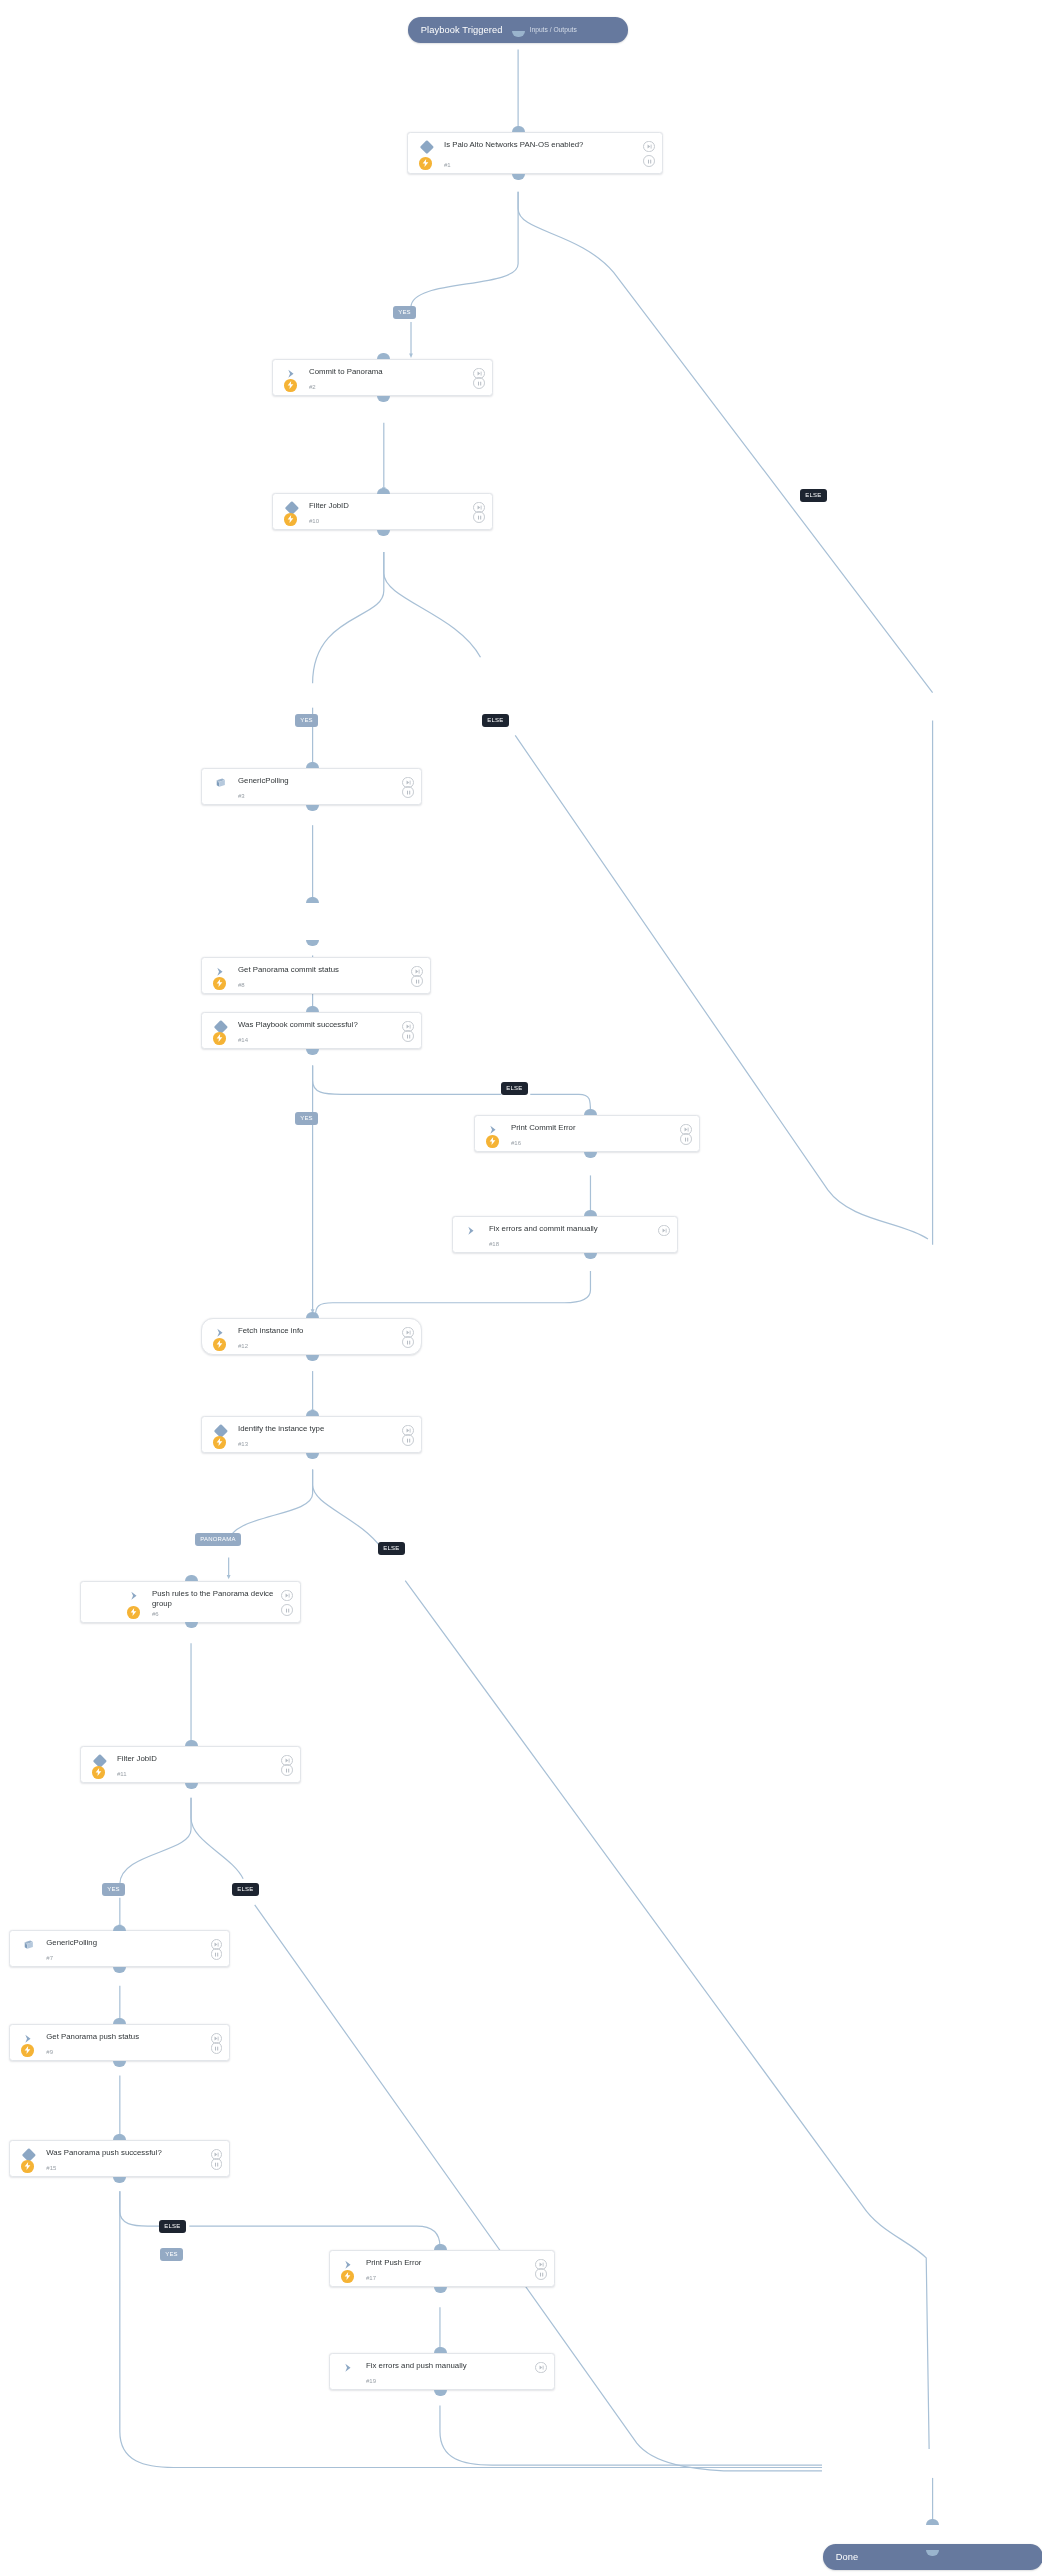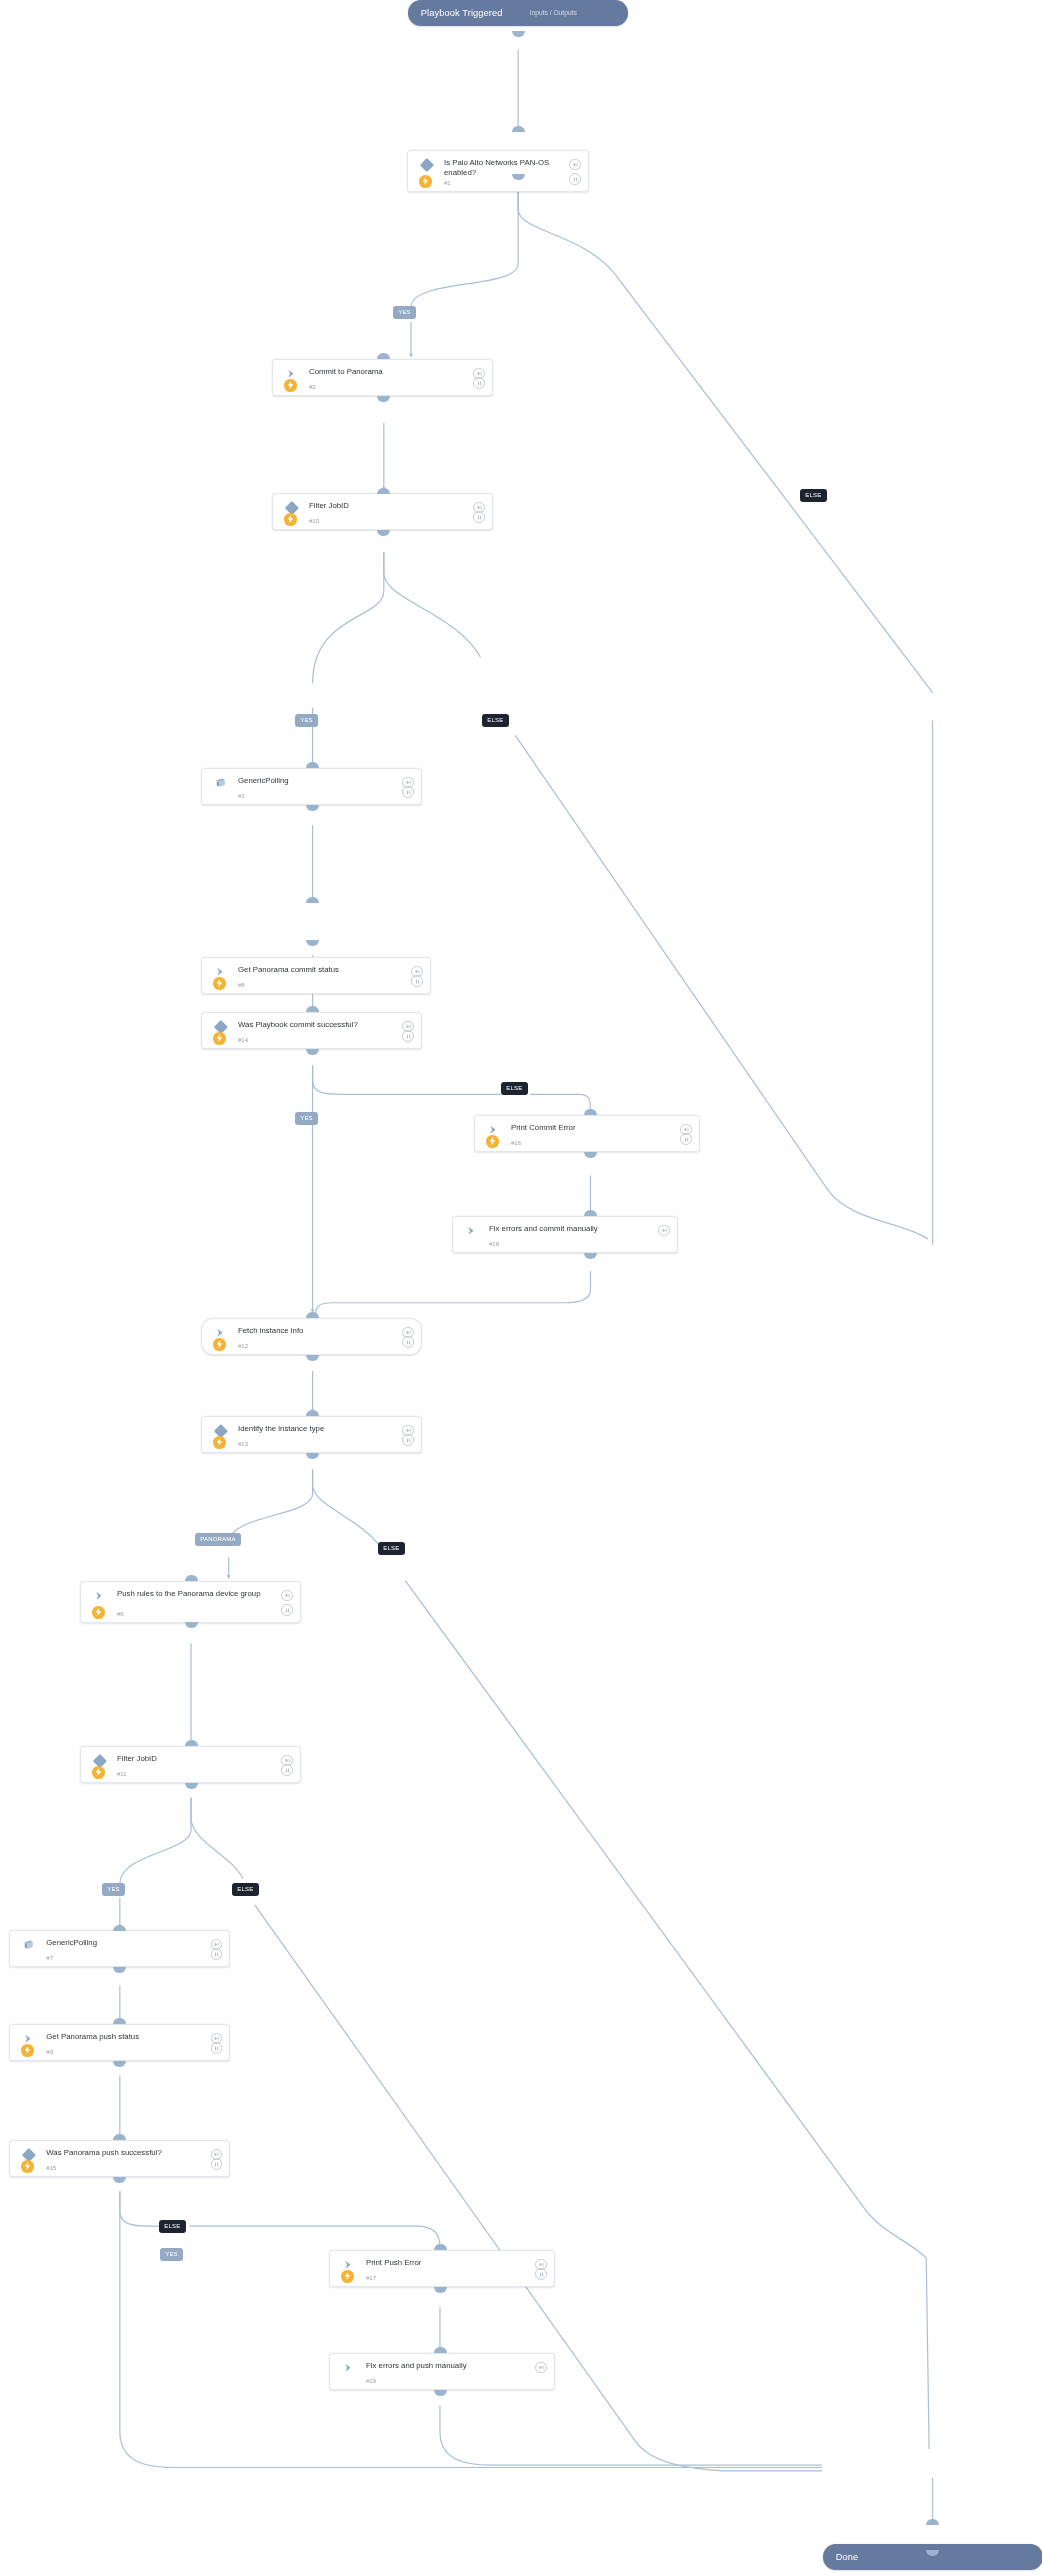--- a/index.html
+++ b/index.html
@@ -223,33 +223,33 @@
       <path d="M207,3785 L207,4200 C207,4252 250,4262 300,4262 L1420,4262"></path>
 
       <path d="M760,3985 L760,4058" marker-end="url(#arrow)"></path>
 
       <path d="M760,4155 L760,4200 C760,4248 800,4258 850,4258 L1420,4258"></path>
 
       <path d="M1611,4280 L1611,4358" marker-end="url(#arrow)"></path>
     </g>
   </svg>
 
-  <div class="terminal" style="left:408px; top:0; width:220px;align-items:center;">
+  <div class="terminal" style="left:408px; top:17px; width:220px;align-items:center;">
     <span class="t-title">Playbook Triggered</span>
     <span class="t-sub">Inputs / Outputs</span>
   </div>
   <div class="socket" style="position:absolute;left:512px;top:31px;width:13.3px;height:6.4px;background:#9ab4cd;border-radius:0 0 7px 7px;"></div>
 
   <div class="terminal" style="left:823px; top:2524px; width:220px;margin-top:20px;">
     <span class="t-title">Done</span>
   </div>
   <div style="position:absolute;left:926px;top:2519px;width:13.3px;height:6.4px;background:#9ab4cd;border-radius:7px 7px 0 0;"></div>
   <div style="position:absolute;left:926px;top:2550px;width:13.3px;height:6.4px;background:#9ab4cd;border-radius:0 0 7px 7px;"></div>
 
-  <div class="node" style="left:407px; top:132px; width:182px; height:42px;margin-top:18px;">
+  <div class="node" style="left:407px; top:132px; width:256px; height:42px;">
     <div class="node-inner">
       <div class="glyph diamond"></div>
       <div class="node-title">Is Palo Alto Networks PAN-OS enabled?</div>
       <div class="bolt">
         <svg width="7" height="8" viewBox="0 0 12 14">
             <path d="M7.2 0 L1 8 H5 L4.2 14 L11 5.6 H6.6 Z" fill="#fff"></path>
           </svg>
       </div>
       <div class="node-id">#1</div>
       <div class="ctl next">
@@ -516,21 +516,21 @@
         <svg width="5.2" height="5.2" viewBox="0 0 9 9">
             <rect x="1.7" y="1.2" width="1.8" height="6.6" fill="currentColor"></rect>
             <rect x="5.5" y="1.2" width="1.8" height="6.6" fill="currentColor"></rect>
           </svg>
       </div>
     </div>
   </div>
   <div style="position:absolute;left:306px;top:1410px;width:13.3px;height:6.4px;background:#9ab4cd;border-radius:7px 7px 0 0;"></div>
   <div style="position:absolute;left:306px;top:1453px;width:13.3px;height:6.4px;background:#9ab4cd;border-radius:0 0 7px 7px;"></div>
 
-  <div class="node" style="left:80px; top:1581px; width:221px; height:42px;">
+  <div class="node" style="left:80px; top:1581px; width:221px; height:42px;padding-left:35px;">
     <div class="node-inner">
       <div class="glyph chevron">
         <svg width="11.6" height="11.6" viewBox="0 0 20 20">
             <path d="M4 3 L13 10 L4 17 L7 10 Z" fill="#8ca7c4"></path>
           </svg>
       </div>
       <div class="node-title">Push rules to the Panorama device group</div>
       <div class="bolt">
         <svg width="7" height="8" viewBox="0 0 12 14">
             <path d="M7.2 0 L1 8 H5 L4.2 14 L11 5.6 H6.6 Z" fill="#fff"></path>

